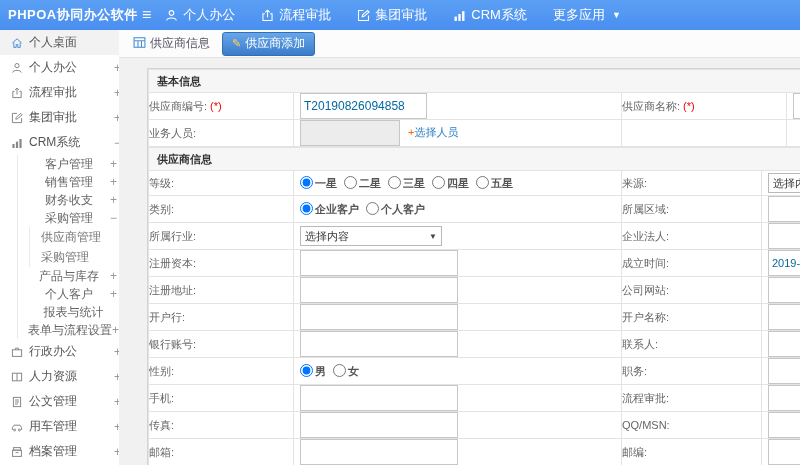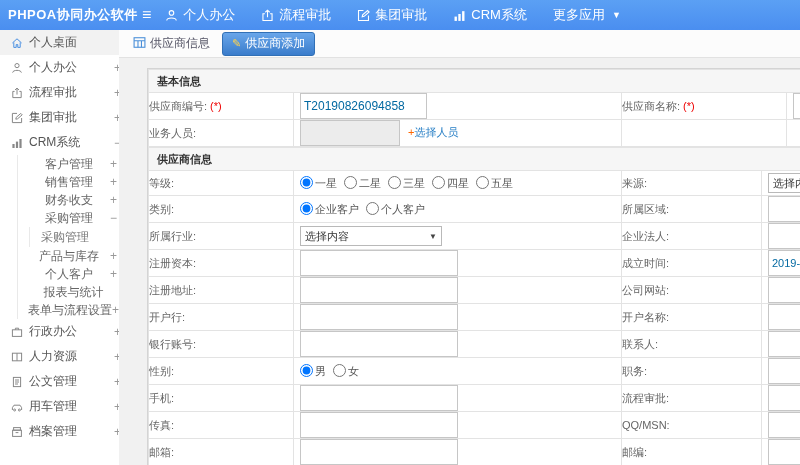--- a/index.html
+++ b/index.html
@@ -56,21 +56,21 @@
   .w127 { width:127px; height:21px; font-size:12px; }
   .w150 { width:150px; }
   .w158 { width:158px; }
   .w100 { width:100px; background:#ececec; }
   .fsel { display:inline-flex; justify-content:space-between; align-items:center; width:142px; height:20px;
           border:1px solid #b9b9b9; background:#fff; padding:0 4px; vertical-align:middle; color:#333; cursor:pointer; }
   .fsel .arr { font-size:8px; color:#444; }
   .fsel.w150s { width:150px; }
   .plus { color:#f60; margin-left:8px; cursor:pointer; text-decoration:none; }
   .lnk { color:#2a80c6; cursor:pointer; text-decoration:none; }
-  .rgrp label { margin-right:7px; color:#555; }
+  .rgrp label { margin-right:7px; color:#555;font-weight:bold; }
   .rgrp input { vertical-align:-2px; margin-right:2px; }
 </style>
 </head>
 <body>
 
 <div class="topbar">
   <div class="logo">PHPOA协同办公软件</div>
   <span class="hamburger">≡</span>
   <div class="topnav">
     <div class="titem">
@@ -178,20 +178,23 @@
     <div class="si l2">
       <span class="lbl">财务收支</span>
       <span class="mark">+</span>
     </div>
     <div class="si l2">
       <span class="lbl">采购管理</span>
       <span class="mark">−</span>
     </div>
     <div class="grp3">
       <div class="si l3">
+        <span class="lbl">供应商管理</span>
+      </div>
+      <div class="si l3">
         <span class="lbl">采购管理</span>
       </div>
     </div>
     <div class="si l2">
       <span class="lbl">产品与库存</span>
       <span class="mark">+</span>
     </div>
     <div class="si l2">
       <span class="lbl">个人客户</span>
       <span class="mark">+</span>

